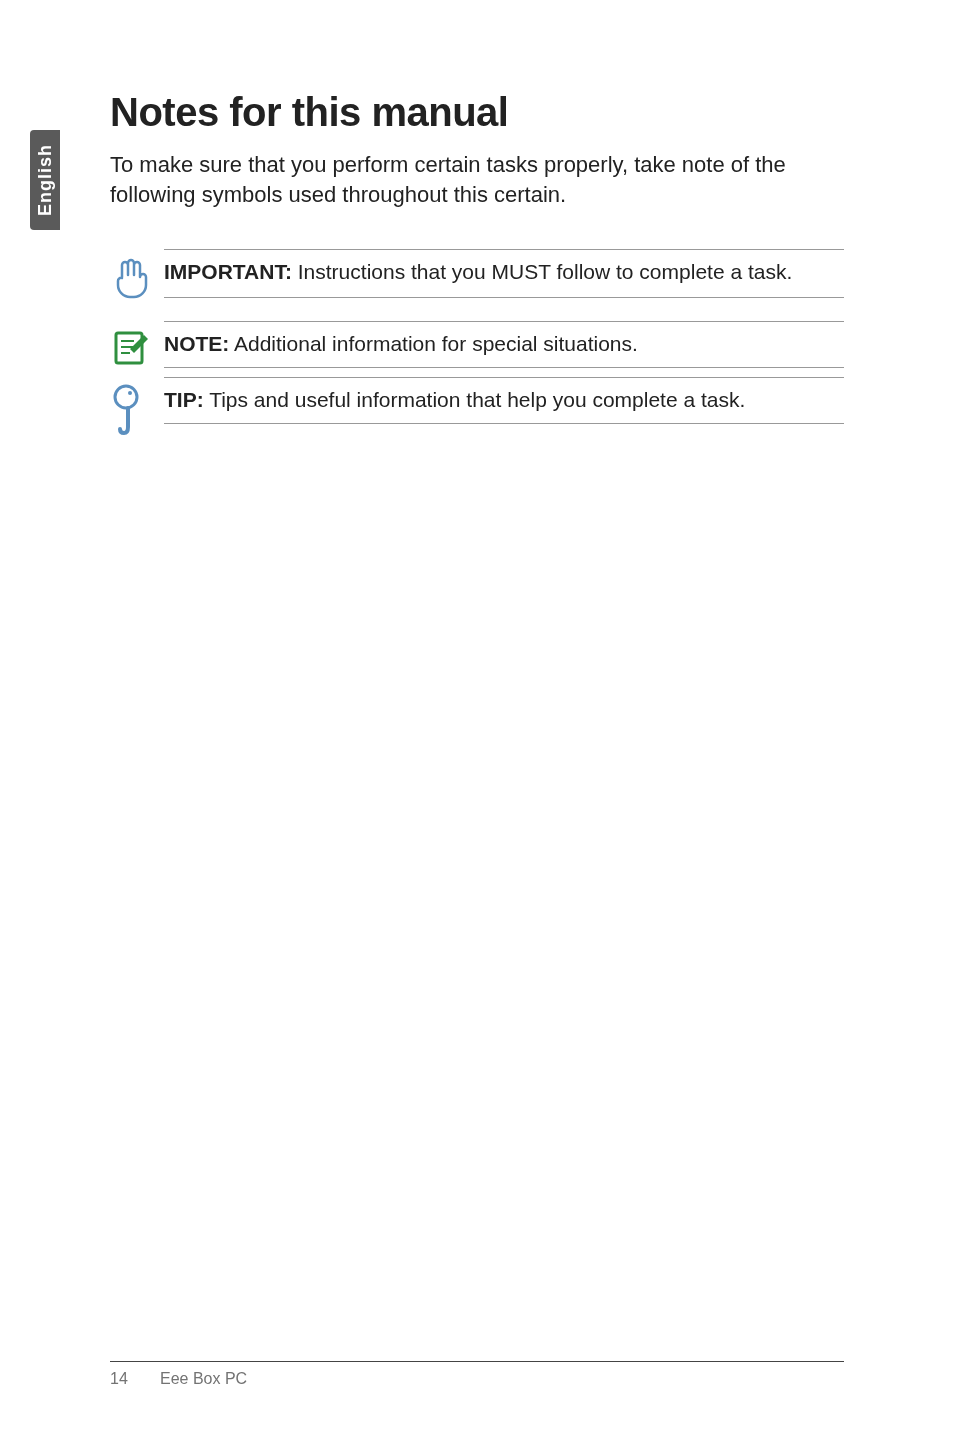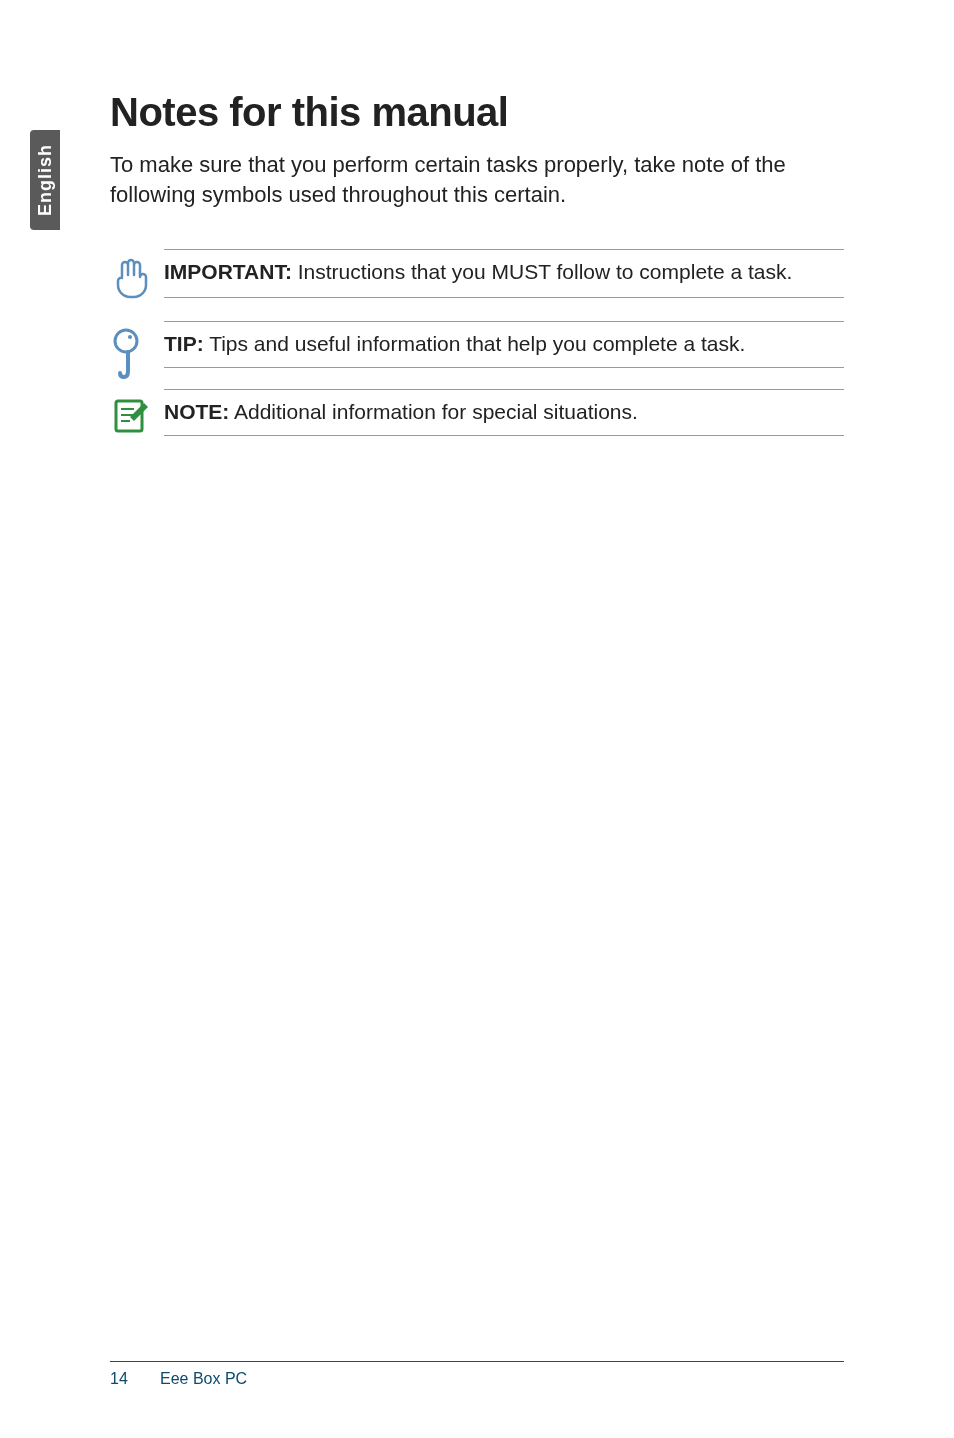--- a/index.html
+++ b/index.html
@@ -8,21 +8,21 @@
   .side-tab { position: absolute; left: 30px; top: 130px; width: 30px; height: 100px; background: #5a5a5a; border-radius: 4px 0 0 4px; display:flex; align-items:center; justify-content:center; }
   .side-tab span { color:#fff; font-weight:bold; font-size:18px; writing-mode: vertical-rl; transform: rotate(180deg); letter-spacing:1px; }
   .heading { font-size: 40px; font-weight: 900; letter-spacing: -0.5px; margin-top:10px; margin-bottom: 15px; font-family: Arial Black, Arial, sans-serif; }
   .intro { font-size: 22px; line-height: 1.35; margin-bottom: 28px; max-width: 720px; }
   .note-block { display:flex; align-items:flex-start; margin-bottom: 8px; }
   .note-icon { width: 54px; flex: 0 0 54px; display:flex; align-items:flex-start; justify-content:flex-start; padding-top:6px; }
   .note-body { flex:1; border-top:1px solid #999; border-bottom:1px solid #999; padding: 8px 0 10px 0; font-size: 21px; line-height:1.35; }
   .tight .note-body { padding: 8px 0 8px 0; }
   .gap { height: 12px; }
   .bold { font-weight: 700; }
-  .footer { position:absolute; left:110px; bottom:50px; right:110px; border-top:1px solid #444; padding-top:8px; font-size:16px; color:#0c4a6e; display:flex; gap:20px; }
+  .footer { position:absolute; left:110px; bottom:50px; right:110px; border-top:1px solid #444; padding-top:8px; font-size:16px; color:#737373; display:flex; gap:20px; }
   .footer .pnum { width:30px; }
 </style>
 </head>
 <body>
 
 <div class="page">
 
   <div class="side-tab">
     <span>English</span>
   </div>
@@ -42,44 +42,44 @@
     </div>
     <div class="note-body">
       <span class="bold">IMPORTANT:</span><span> Instructions that you MUST follow to complete a task.</span>
     </div>
   </div>
 
   <div class="gap"></div>
 
   <div class="note-block tight">
     <div class="note-icon">
-      <svg width="40" height="54" viewBox="0 0 40 54">
-        <circle cx="16" cy="14" r="11" fill="none" stroke="#5b8fbf" stroke-width="3"></circle>
-        <circle cx="20" cy="10" r="2" fill="#5b8fbf"></circle>
-        <path d="M18 25 L18 44 Q18 50 14 50 Q10 50 10 46" fill="none" stroke="#5b8fbf" stroke-width="4" stroke-linecap="round"></path>
-      </svg>
-    </div>
-    <div class="note-body">
-      <span class="bold">TIP:</span><span> Tips and useful information that help you complete a task.</span>
-    </div>
-  </div>
-
-  <div class="note-block tight">
-    <div class="note-icon">
       <svg width="42" height="42" viewBox="0 0 42 42">
         <rect x="6" y="6" width="26" height="30" rx="2" fill="none" stroke="#2f8f3f" stroke-width="3"></rect>
         <line x1="11" y1="14" x2="24" y2="14" stroke="#2f8f3f" stroke-width="2"></line>
         <line x1="11" y1="20" x2="24" y2="20" stroke="#2f8f3f" stroke-width="2"></line>
         <line x1="11" y1="26" x2="20" y2="26" stroke="#2f8f3f" stroke-width="2"></line>
         <path d="M34 8 L38 12 L24 26 L20 22 Z" fill="#2f8f3f"></path>
       </svg>
     </div>
     <div class="note-body">
       <span class="bold">NOTE:</span><span> Additional information for special situations.</span>
     </div>
   </div>
 
+  <div class="note-block tight">
+    <div class="note-icon">
+      <svg width="40" height="54" viewBox="0 0 40 54">
+        <circle cx="16" cy="14" r="11" fill="none" stroke="#5b8fbf" stroke-width="3"></circle>
+        <circle cx="20" cy="10" r="2" fill="#5b8fbf"></circle>
+        <path d="M18 25 L18 44 Q18 50 14 50 Q10 50 10 46" fill="none" stroke="#5b8fbf" stroke-width="4" stroke-linecap="round"></path>
+      </svg>
+    </div>
+    <div class="note-body">
+      <span class="bold">TIP:</span><span> Tips and useful information that help you complete a task.</span>
+    </div>
+  </div>
+
   <div class="footer">
     <span class="pnum">14</span>
     <span>Eee Box PC</span>
   </div>
 
 </div>
 
 </body></html>

